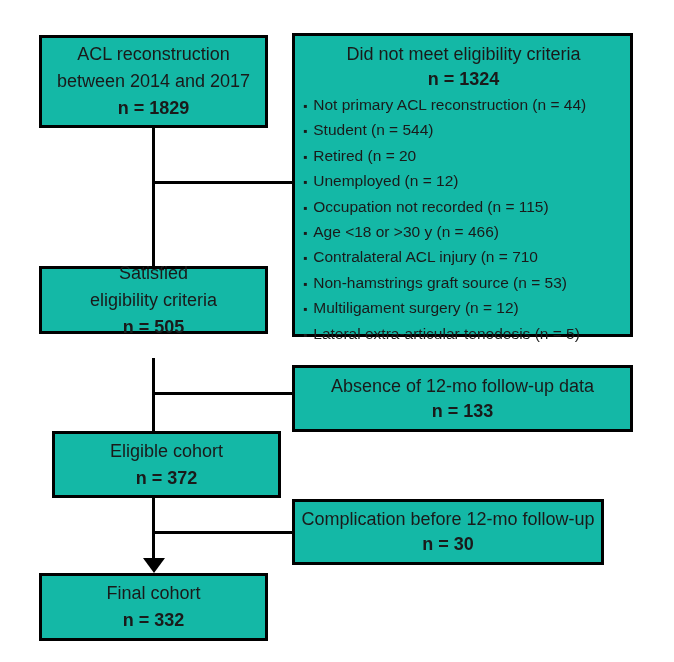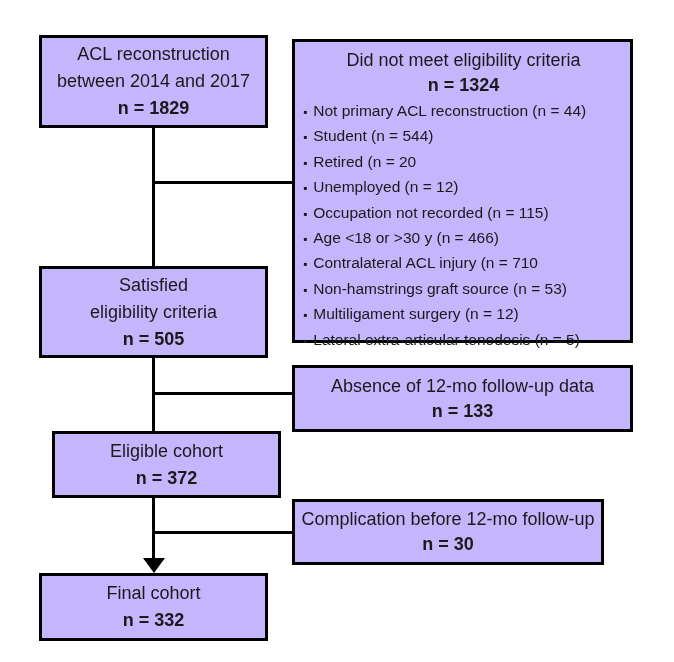--- a/index.html
+++ b/index.html
@@ -8,21 +8,21 @@
     position: relative;
     width: 674px;
     height: 662px;
     background: #ffffff;
     font-family: "Liberation Sans", sans-serif;
     color: #1a1a1a;
   }
   .fbox {
     position: absolute;
     border: 3px solid #000000;
-    background: #c4b5fd;
+    background: #14b8a6;
   }
   .centerbox {
     display: flex;
     flex-direction: column;
     align-items: center;
     justify-content: center;
     text-align: center;
   }
   .line { font-size: 18px; line-height: 27px; white-space: nowrap; }
   .nval { font-size: 18px; line-height: 27px; font-weight: bold; white-space: nowrap; }
@@ -47,22 +47,22 @@
   .arrowhead {
     position: absolute;
     width: 0; height: 0;
     border-left: 11px solid transparent;
     border-right: 11px solid transparent;
     border-top: 15px solid #000000;
   }
 
   
   #box-acl          { left: 39px;  top: 35px;  width: 229px; height: 93px;  }
-  #box-not-eligible { left: 292px; top: 33px;  width: 341px; height: 304px; margin-top: 6px; }
-  #box-satisfied    { left: 39px;  top: 266px; width: 229px; height: 92px;  }
+  #box-not-eligible { left: 292px; top: 33px;  width: 341px; height: 304px; }
+  #box-satisfied    { left: 39px;  top: 266px; width: 229px; height: 68px;  }
   #box-absence      { left: 292px; top: 365px; width: 341px; height: 67px;  }
   #box-eligible     { left: 52px;  top: 431px; width: 229px; height: 67px;  }
   #box-complication { left: 292px; top: 499px; width: 312px; height: 66px;  }
   #box-final        { left: 39px;  top: 573px; width: 229px; height: 68px;  }
 
   #conn-v1 { left: 152px; top: 128px; height: 138px; }
   #conn-h1 { left: 153px; top: 181px; width: 139px;  }
   #conn-v2 { left: 152px; top: 358px; height: 73px;  }
   #conn-h2 { left: 153px; top: 392px; width: 139px;  }
   #conn-v3 { left: 152px; top: 498px; height: 62px;  }

